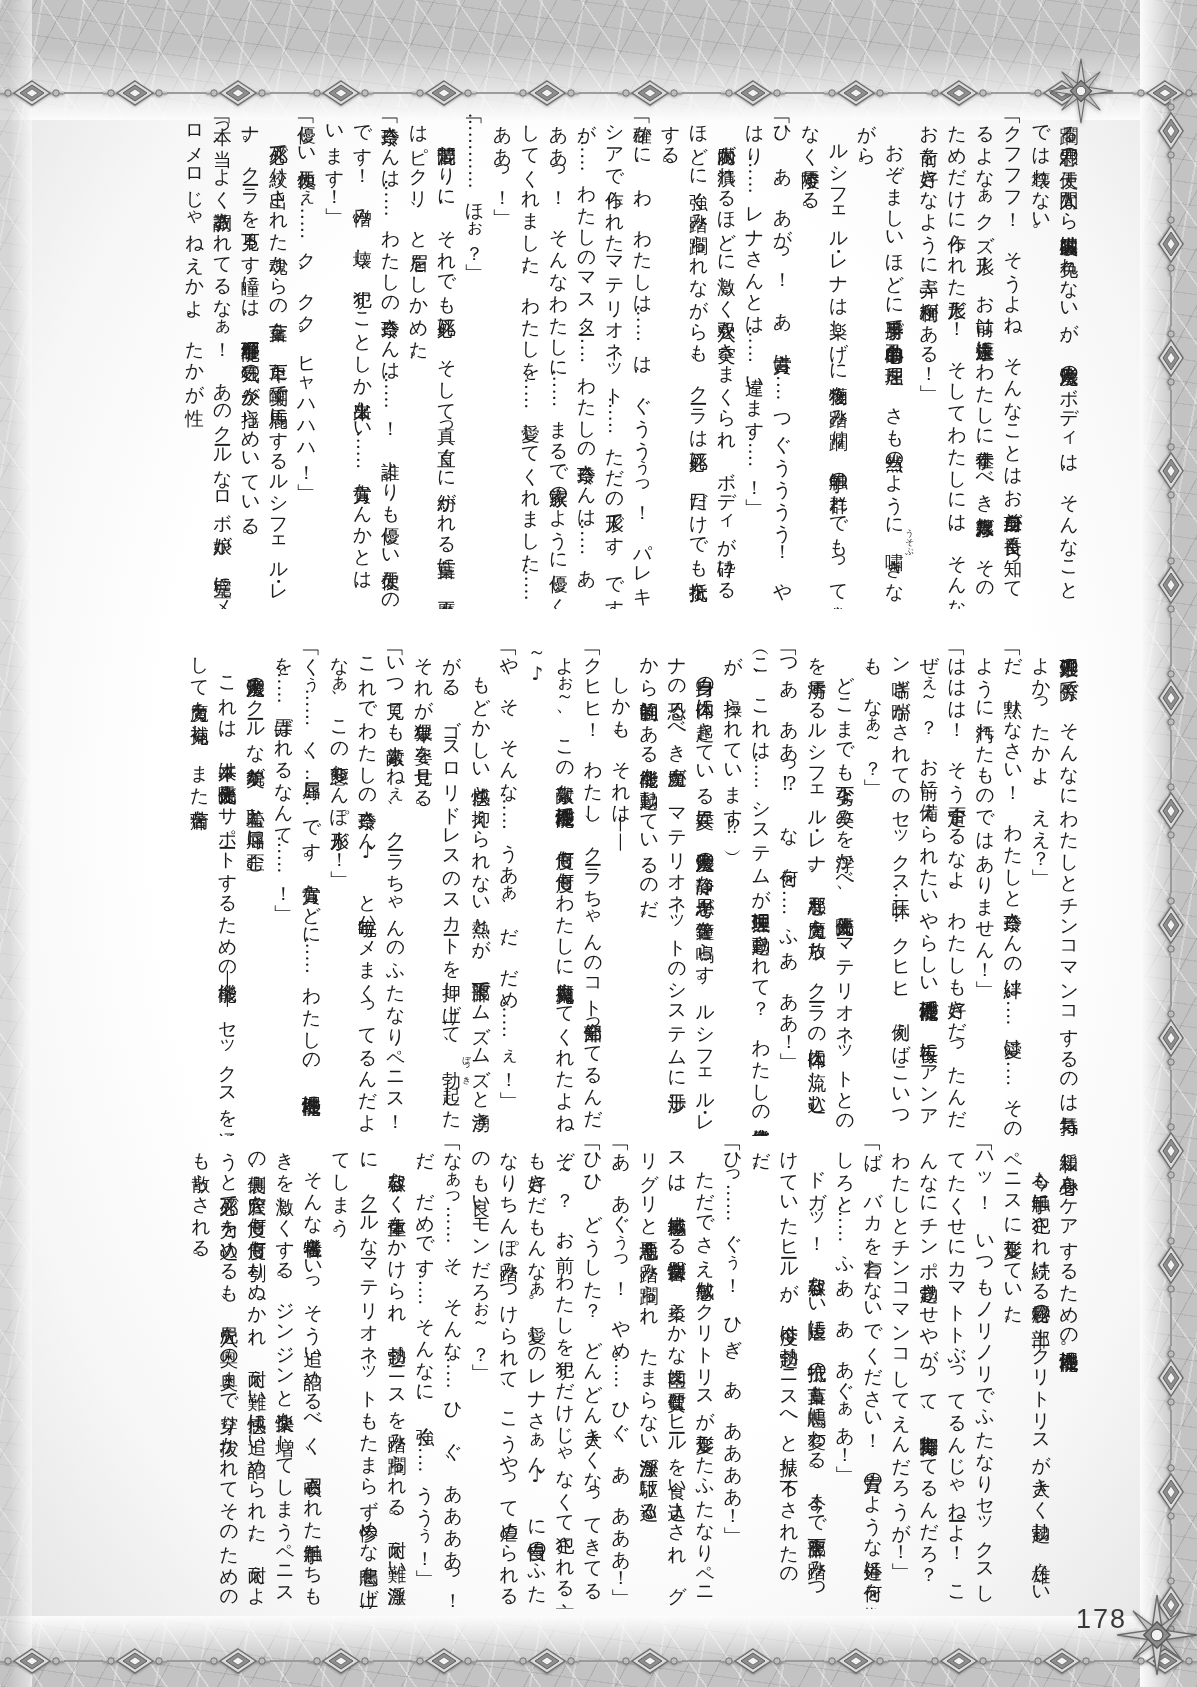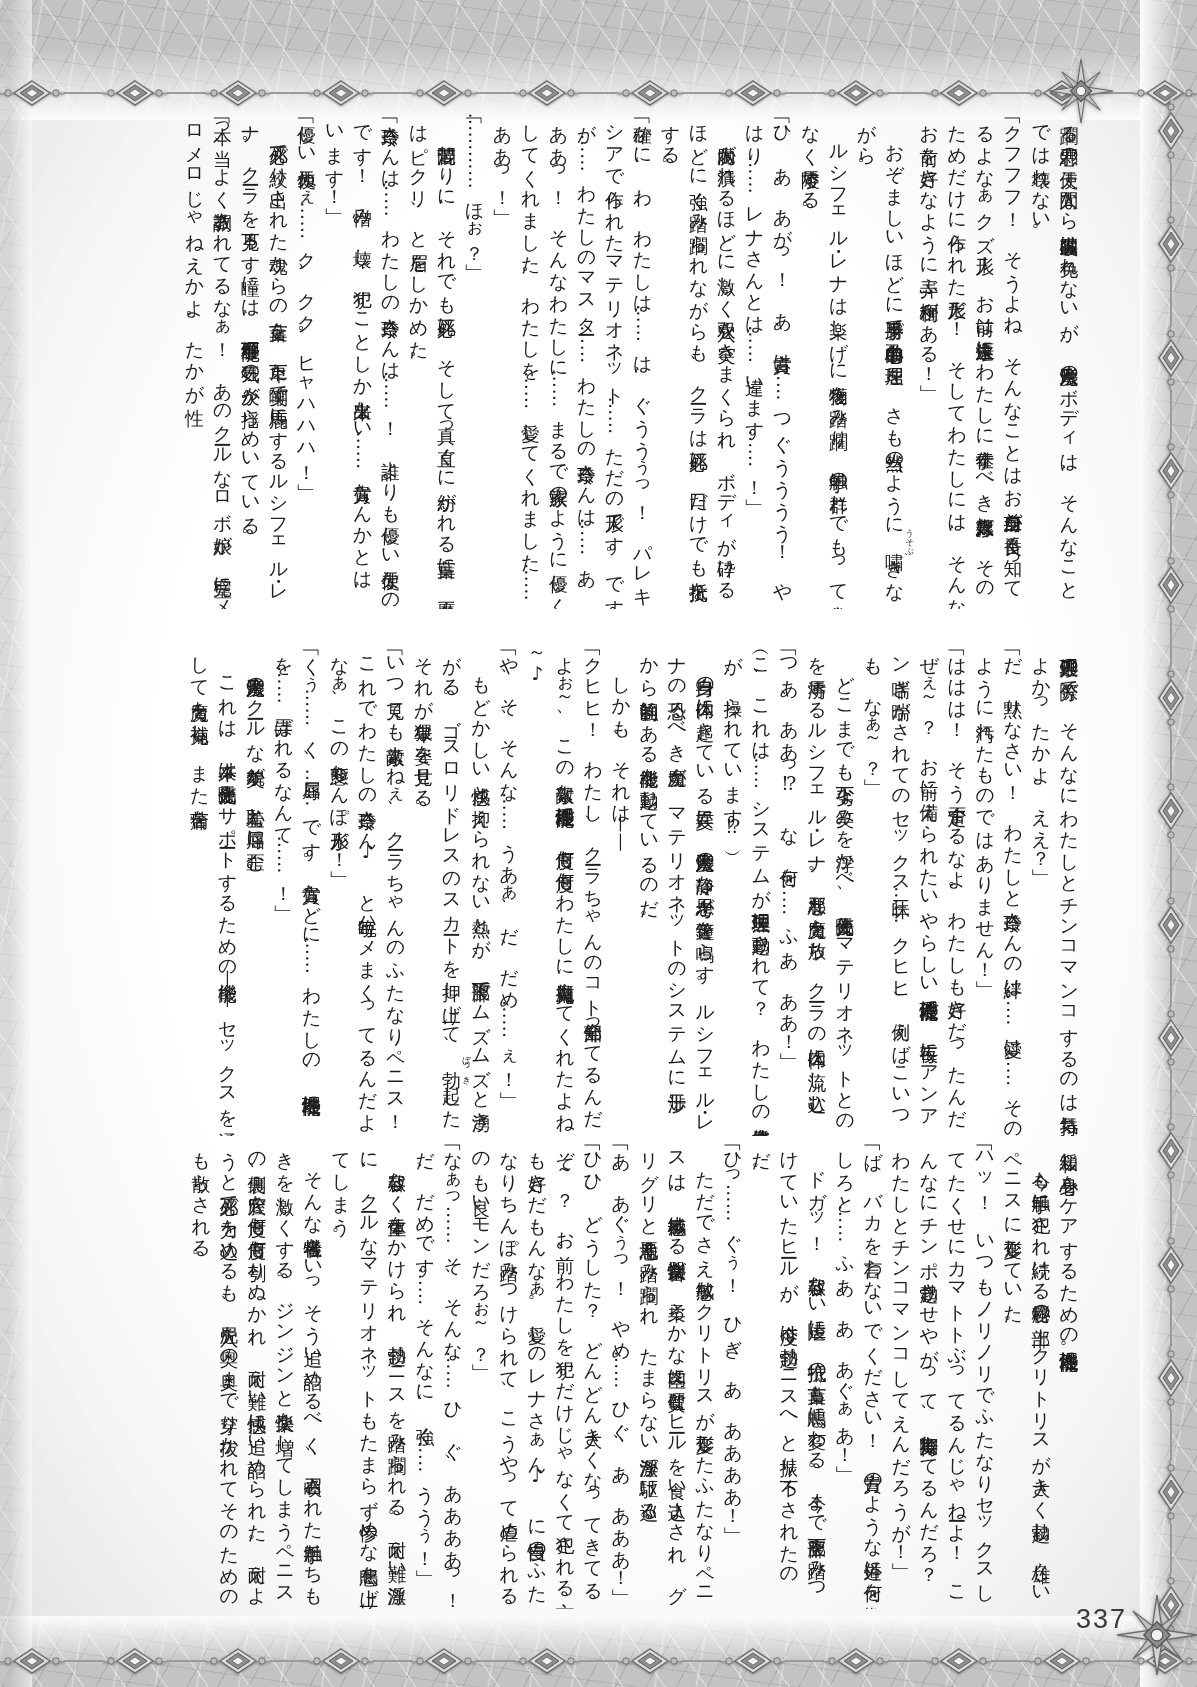--- a/index.html
+++ b/index.html
@@ -252,14 +252,14 @@
       <p>　ドガッ！　容赦ない陵虐に、抵抗の言葉も悲鳴に変わる。今まで下腹部を踏みつけていたヒールが、今度は勃起ペニスへと振り下ろされたのだ。</p>
       <p>「ひっ……ぐぅ！　ひぎ、あ、ああああ！」</p>
       <p>　ただでさえ敏感なクリトリスが変形したふたなりペニスは、敏感極まる快楽器官だ。柔らかな肉茎に硬質なヒールを食い込まされ、グリグリと意地悪く踏み躙られ、たまらない淫激が駆け巡る。</p>
       <p>「あ、あぐぅっ！　やめ……ひぐ、あ、あああ！」</p>
       <p>「ひひ、どうした？　どんどん大きくなってきてるぞ～？　お前、わたしを犯すだけじゃなくて犯される方も好きだもんなぁ。愛しのレナさぁん♪　に自慢のふたなりちんぽ踏みつけられて、こうやって虐められるのも良いモンだろぉ～？」</p>
       <p>「なぁっ……そ、そんな……ひ、ぐ、ああああっ！　だ、だめです……そんなに、強く……ううぅ！」</p>
       <p>　容赦なく体重をかけられ、勃起ペニスを踏み躙られる。耐え難い淫激に、クールなマテリオネットもたまらず惨めな悲鳴を上げてしまう。</p>
       <p>　そんな犠牲者をいっそう追い詰めるべく、召喚された触手たちも動きを激しくする。ジンジンと快楽を増してしまうペニスの裏側、膣穴を何度も何度も刳りぬかれ、耐え難い快感に追い詰められた。耐えようと必死で力を込めるも、尻穴を奥の奥まで穿り抜かれてそのための集中も散らされる。</p>
     </div>
 
-  <div class="page-number">337</div>
+  <div class="page-number">178</div>
 </div>
 
 </body></html>

